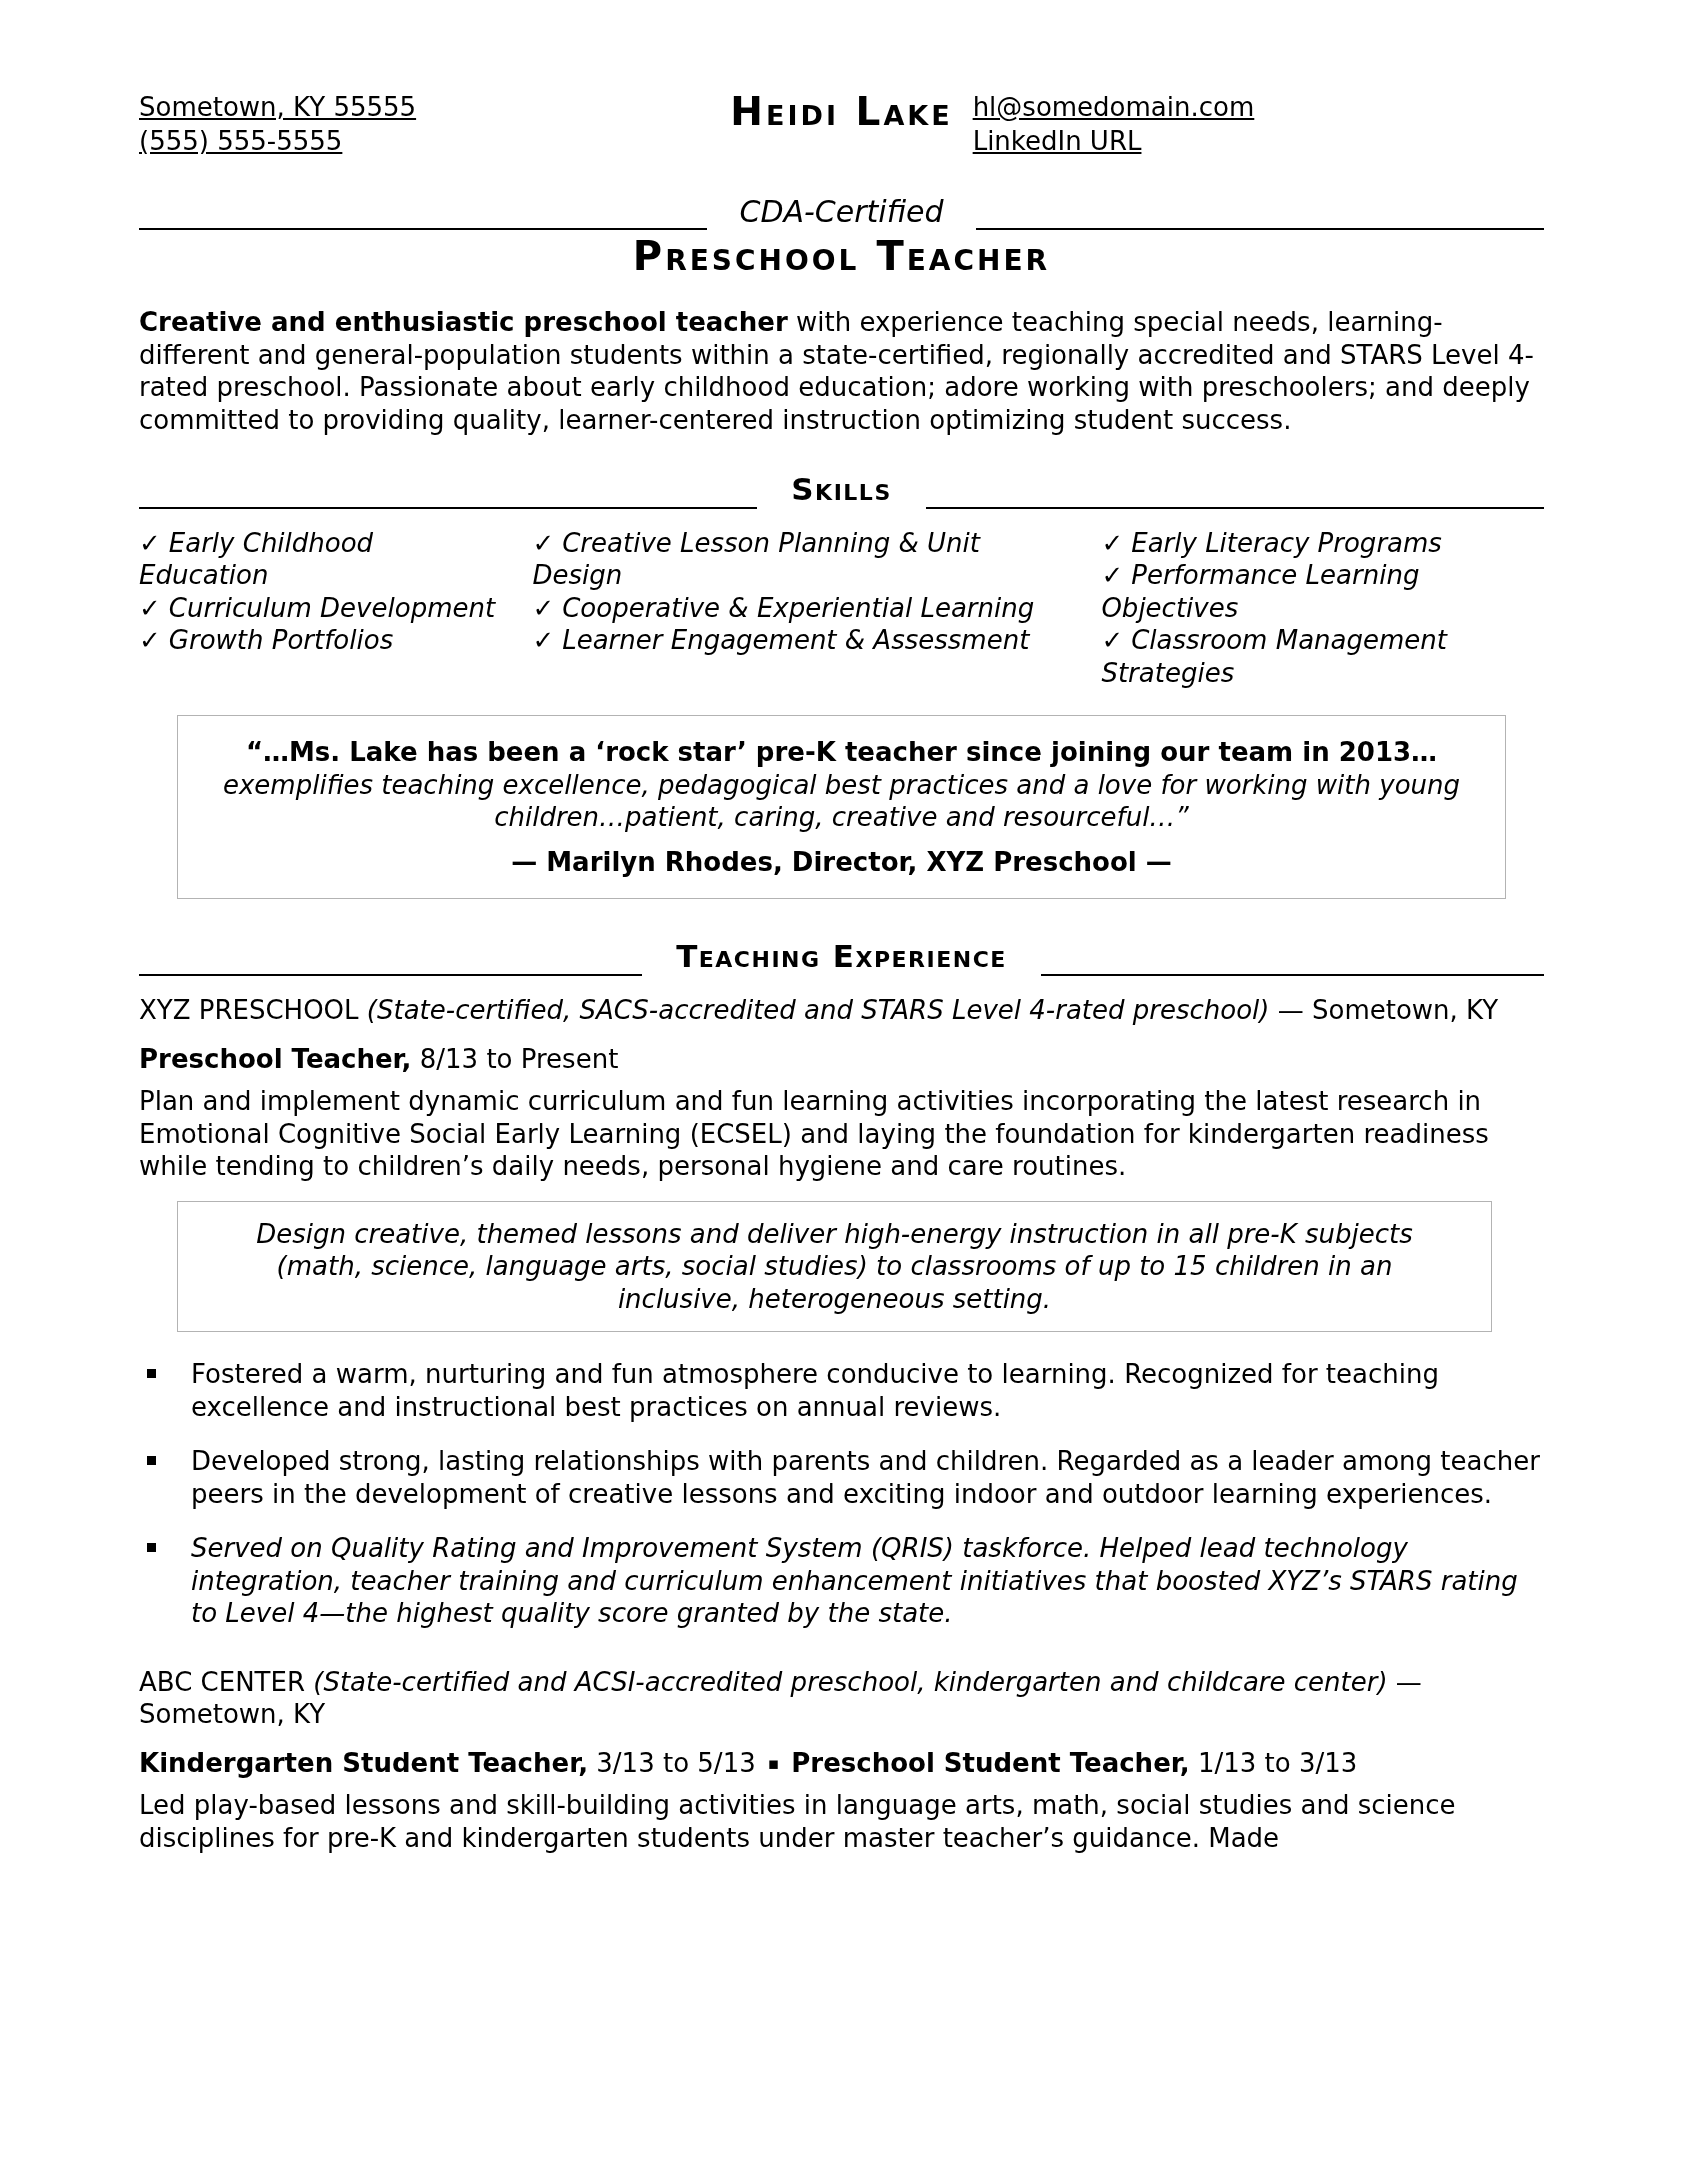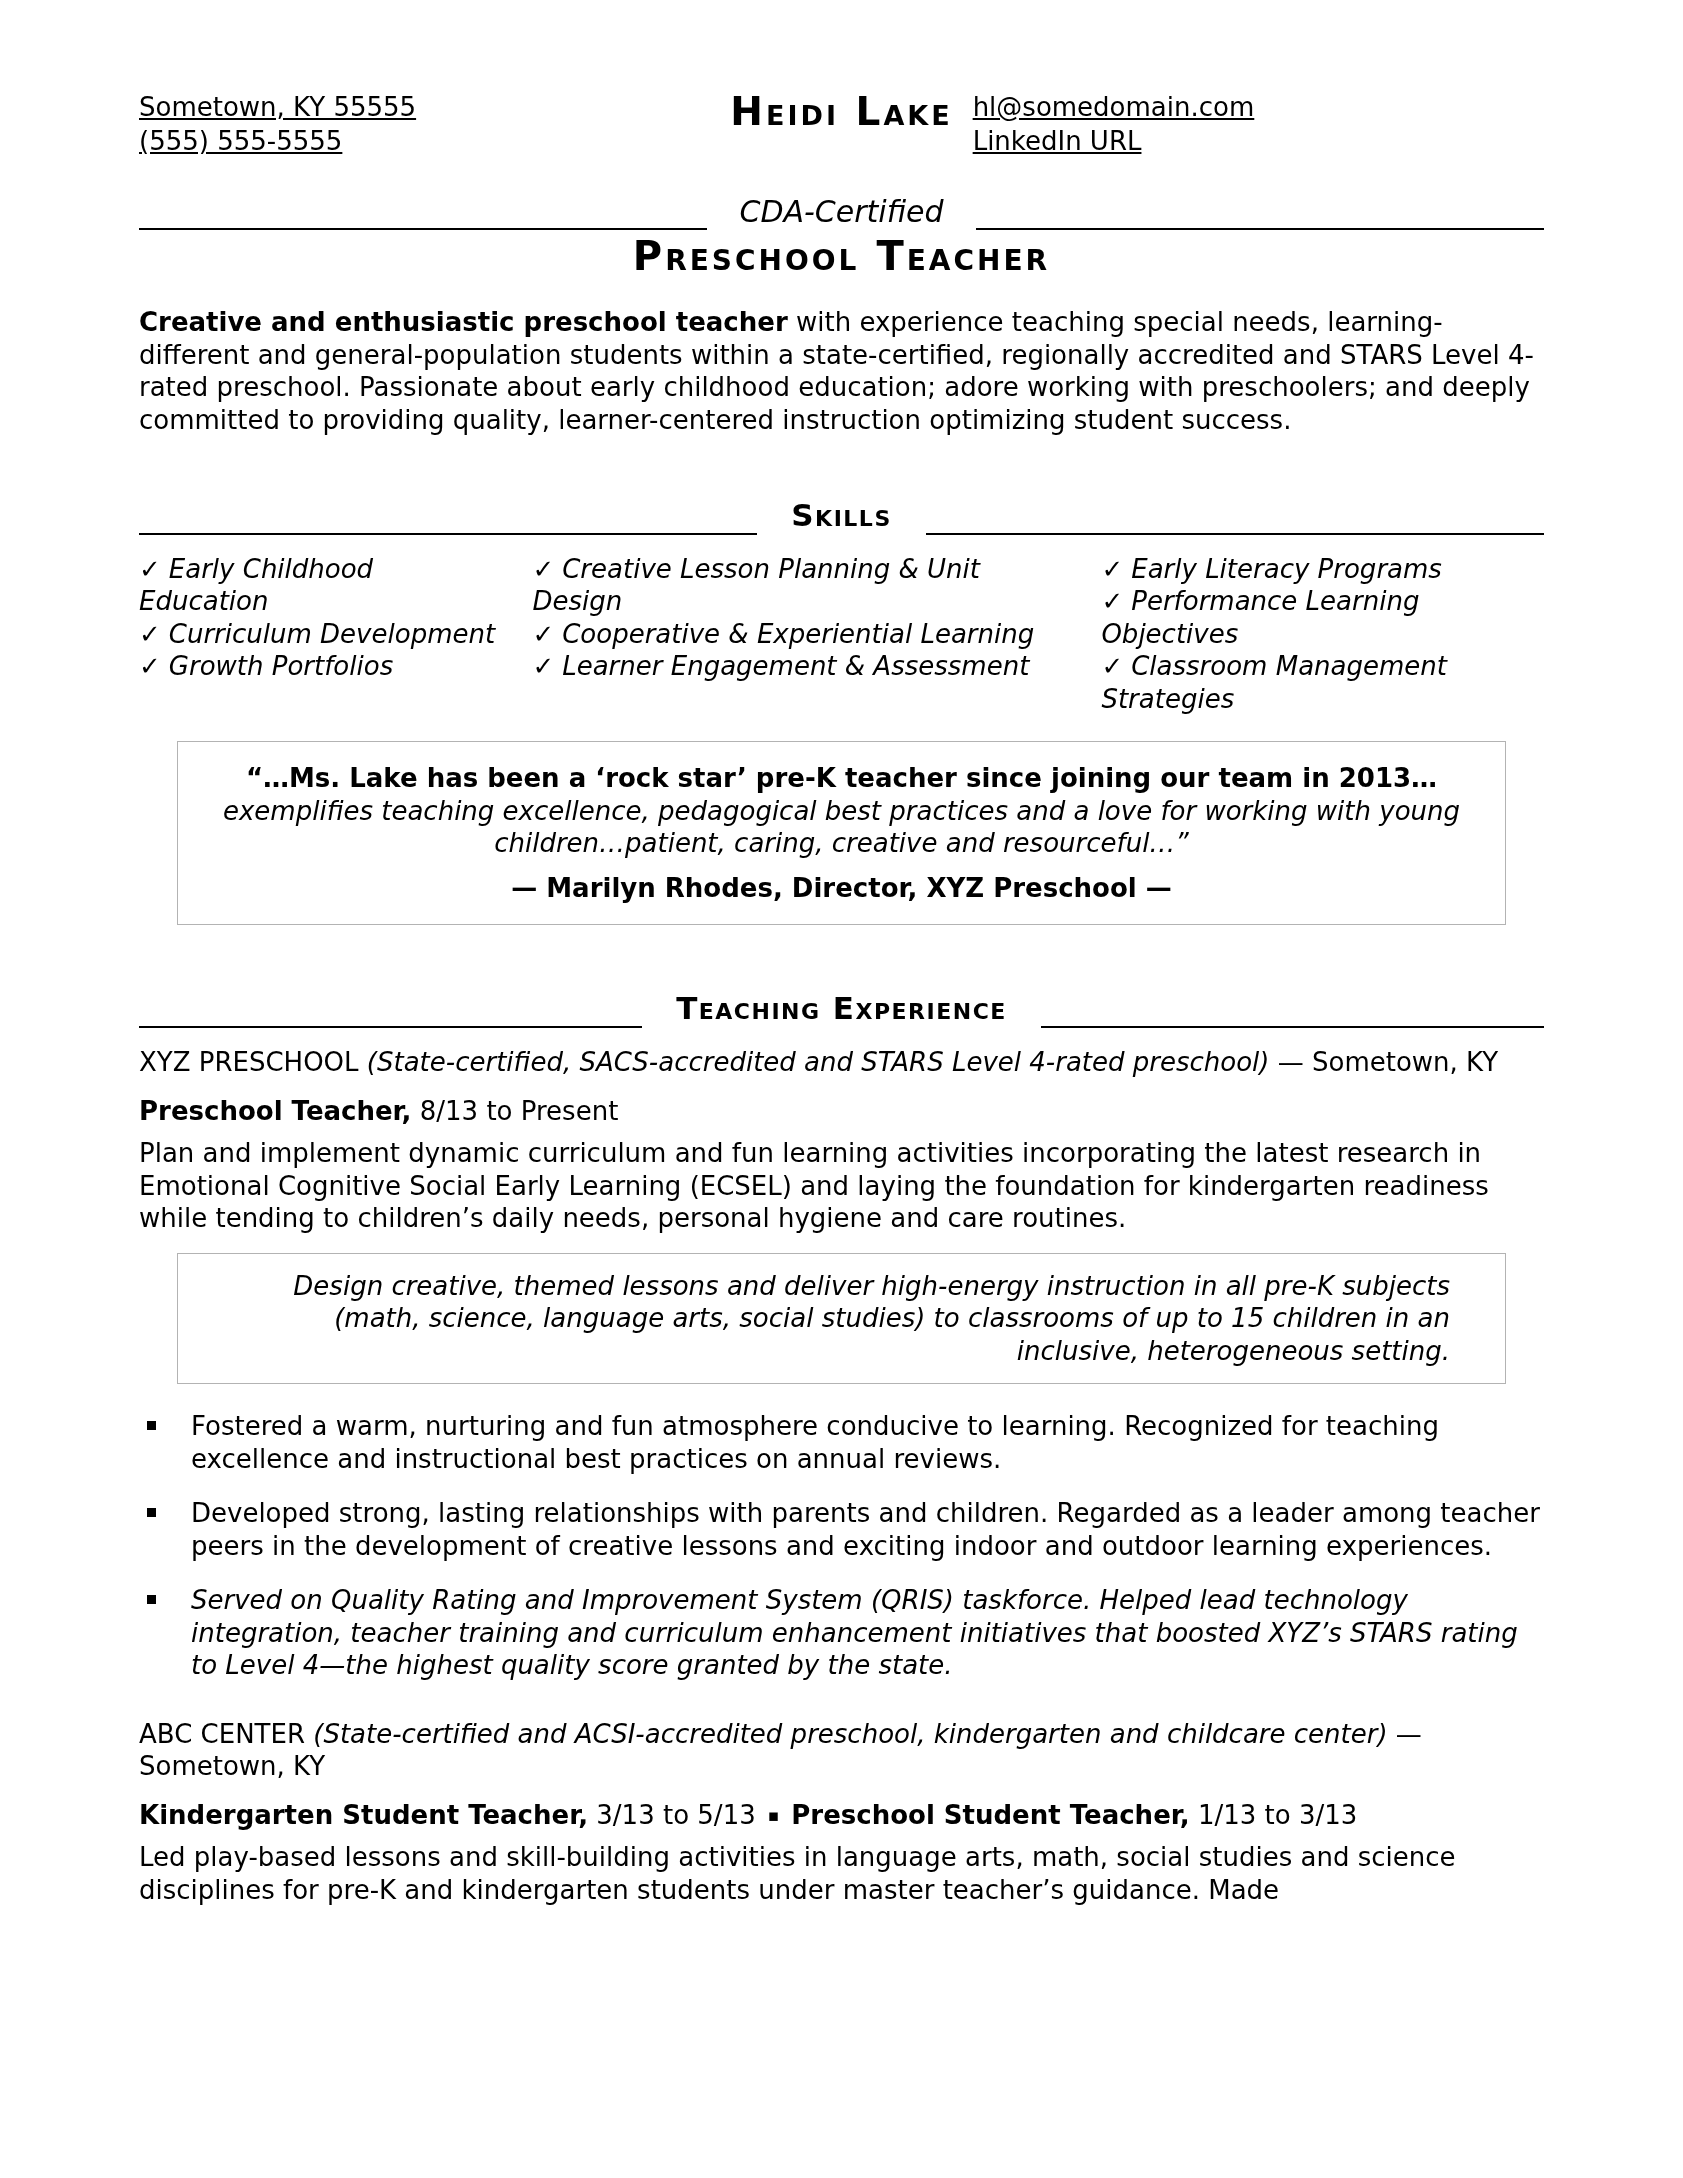--- a/index.html
+++ b/index.html
@@ -22,21 +22,21 @@
   }
 
   
   .rule-heading { display:flex; align-items:flex-end; gap:26px; }
   .rule-heading .line { flex:1; height:2px; background:#000; }
   .cert { margin-bottom:2px; }
   .cert-text { font-style:italic; font-size:30px; padding:0 6px; }
   .section-heading { margin-bottom:18px; }
   .heading-text {
     font-weight:bold; font-variant:small-caps; font-size:31px;
-    letter-spacing:1.5px; padding:0 8px;margin-top:26px;
+    letter-spacing:1.5px; padding:0 8px;
   }
   .role-title {
     text-align:center; font-weight:bold; font-variant:small-caps;
     font-size:40px; letter-spacing:3px; margin-bottom:26px; line-height:1.2;
   }
 
   .summary { margin-bottom:34px; }
 
   
   .skills-grid {
@@ -62,22 +62,22 @@
   .employer-detail { font-style:italic; }
   .role-line { margin-bottom:10px; }
   .role-title-bold { font-weight:bold; }
   .role-sep {
     display:inline-block; font-size:17px; margin:0 12px;
     vertical-align:3px;
   }
   .job-desc { margin-bottom:18px; }
 
   .highlight-box {
-    border:1px solid #b3b3b3; margin:0 38px 26px 38px;
-    padding:16px 55px; text-align:right; font-style:italic;
+    border:1px solid #b3b3b3; margin:0 52px 26px 38px;
+    padding:16px 55px; text-align:center; font-style:italic;
   }
 
   .bullets { list-style:none; margin-bottom:36px; }
   .bullet { display:flex; align-items:flex-start; margin-bottom:22px; }
   .bullet:last-child { margin-bottom:0;font-style:italic; }
   .sq { width:9px; height:9px; background:#000; flex:none; margin:11px 0 0 8px; }
   .bullet .txt { margin-left:35px; }
 </style>
 </head>
 <body>

